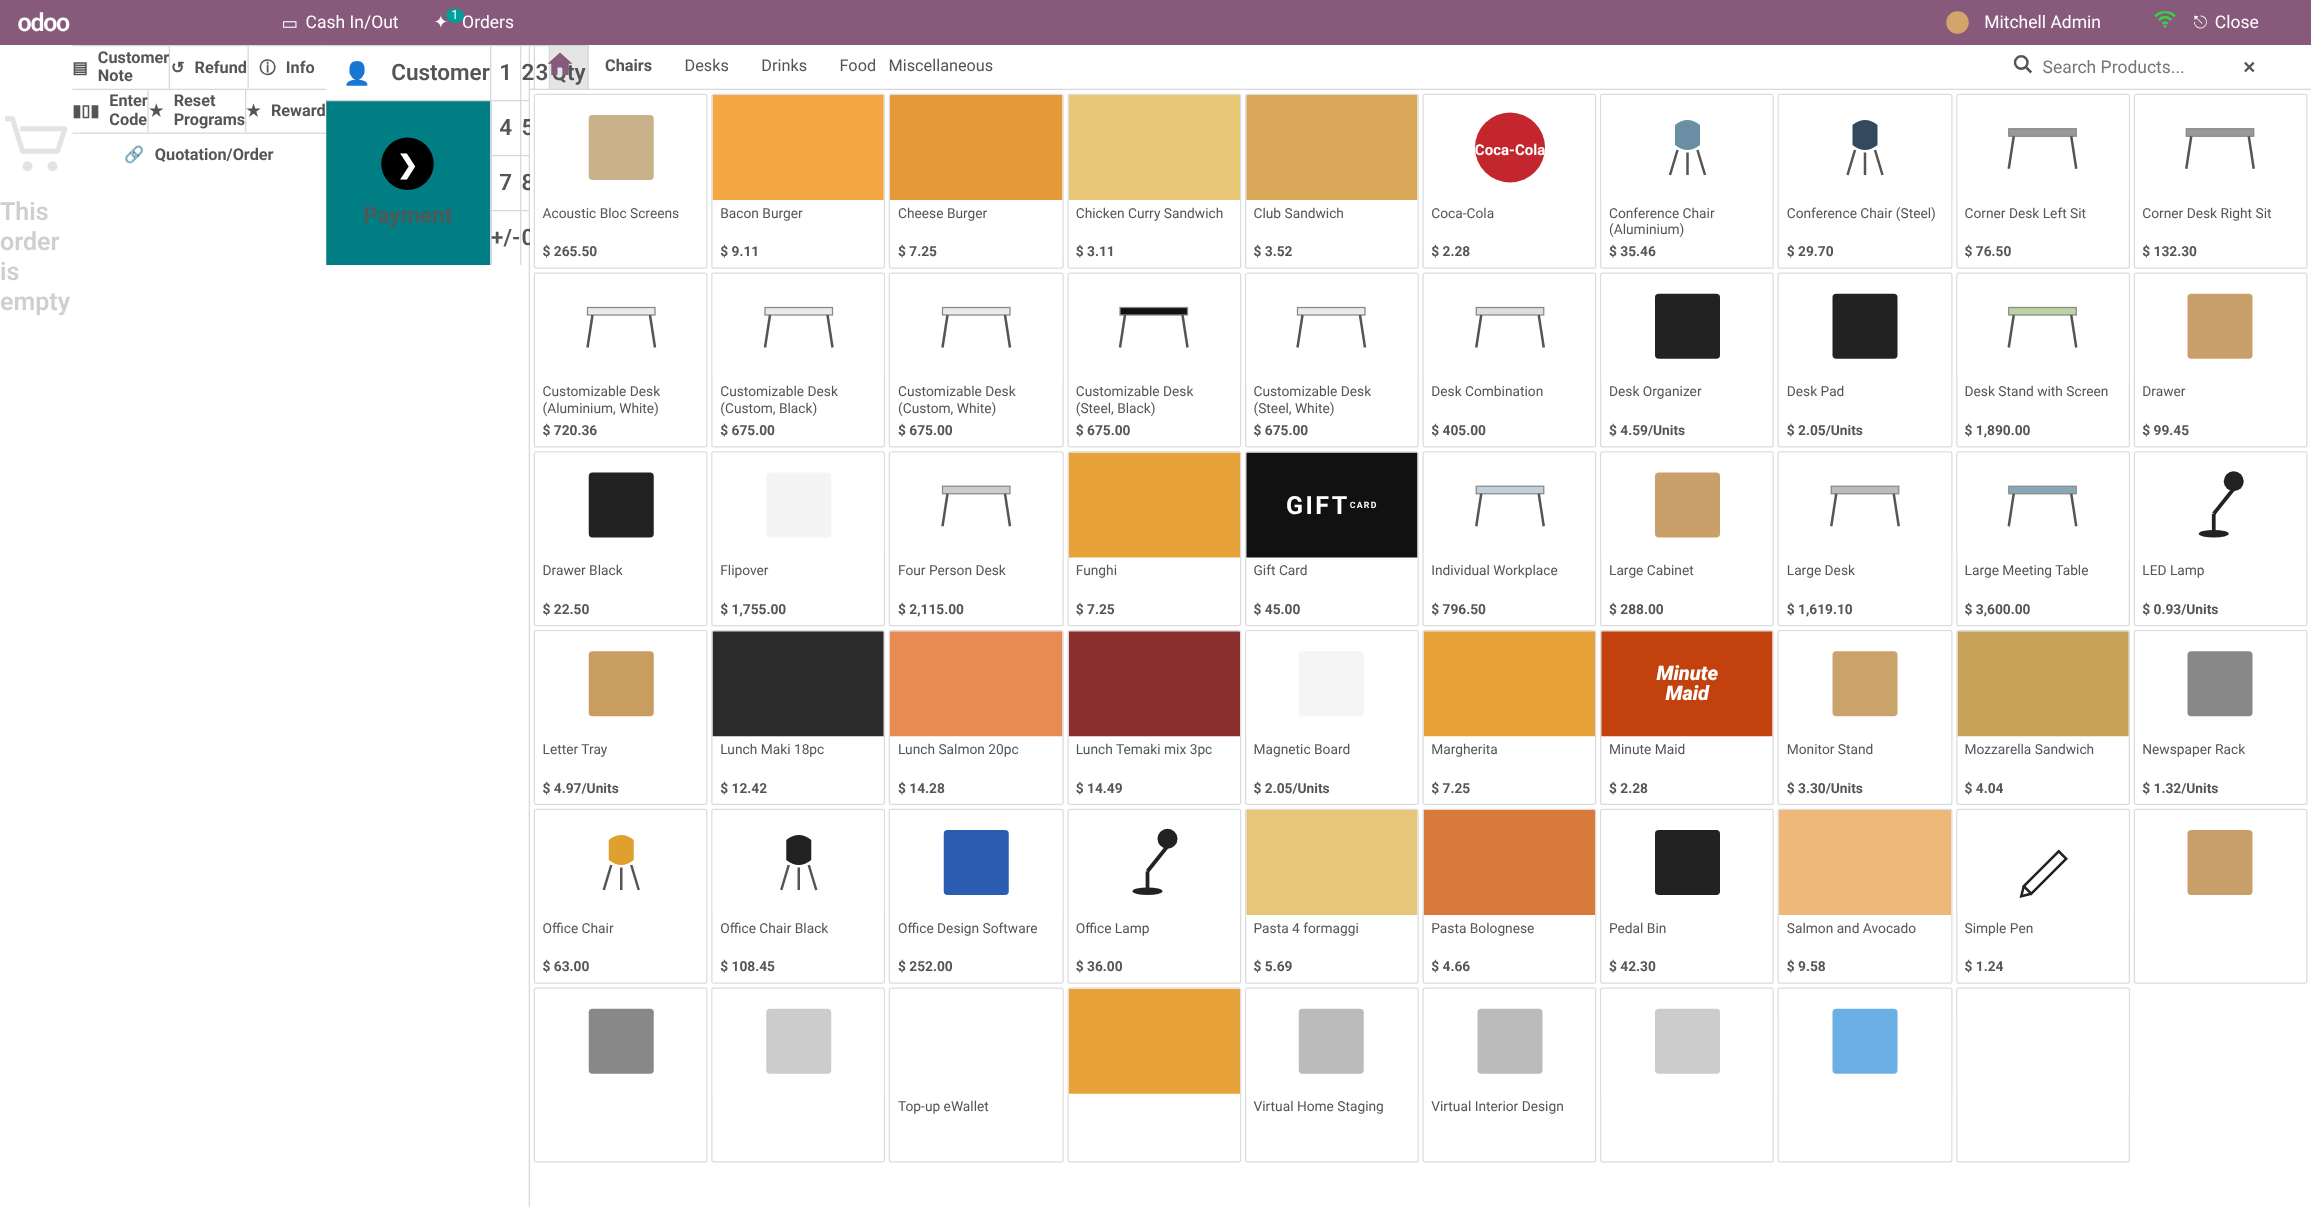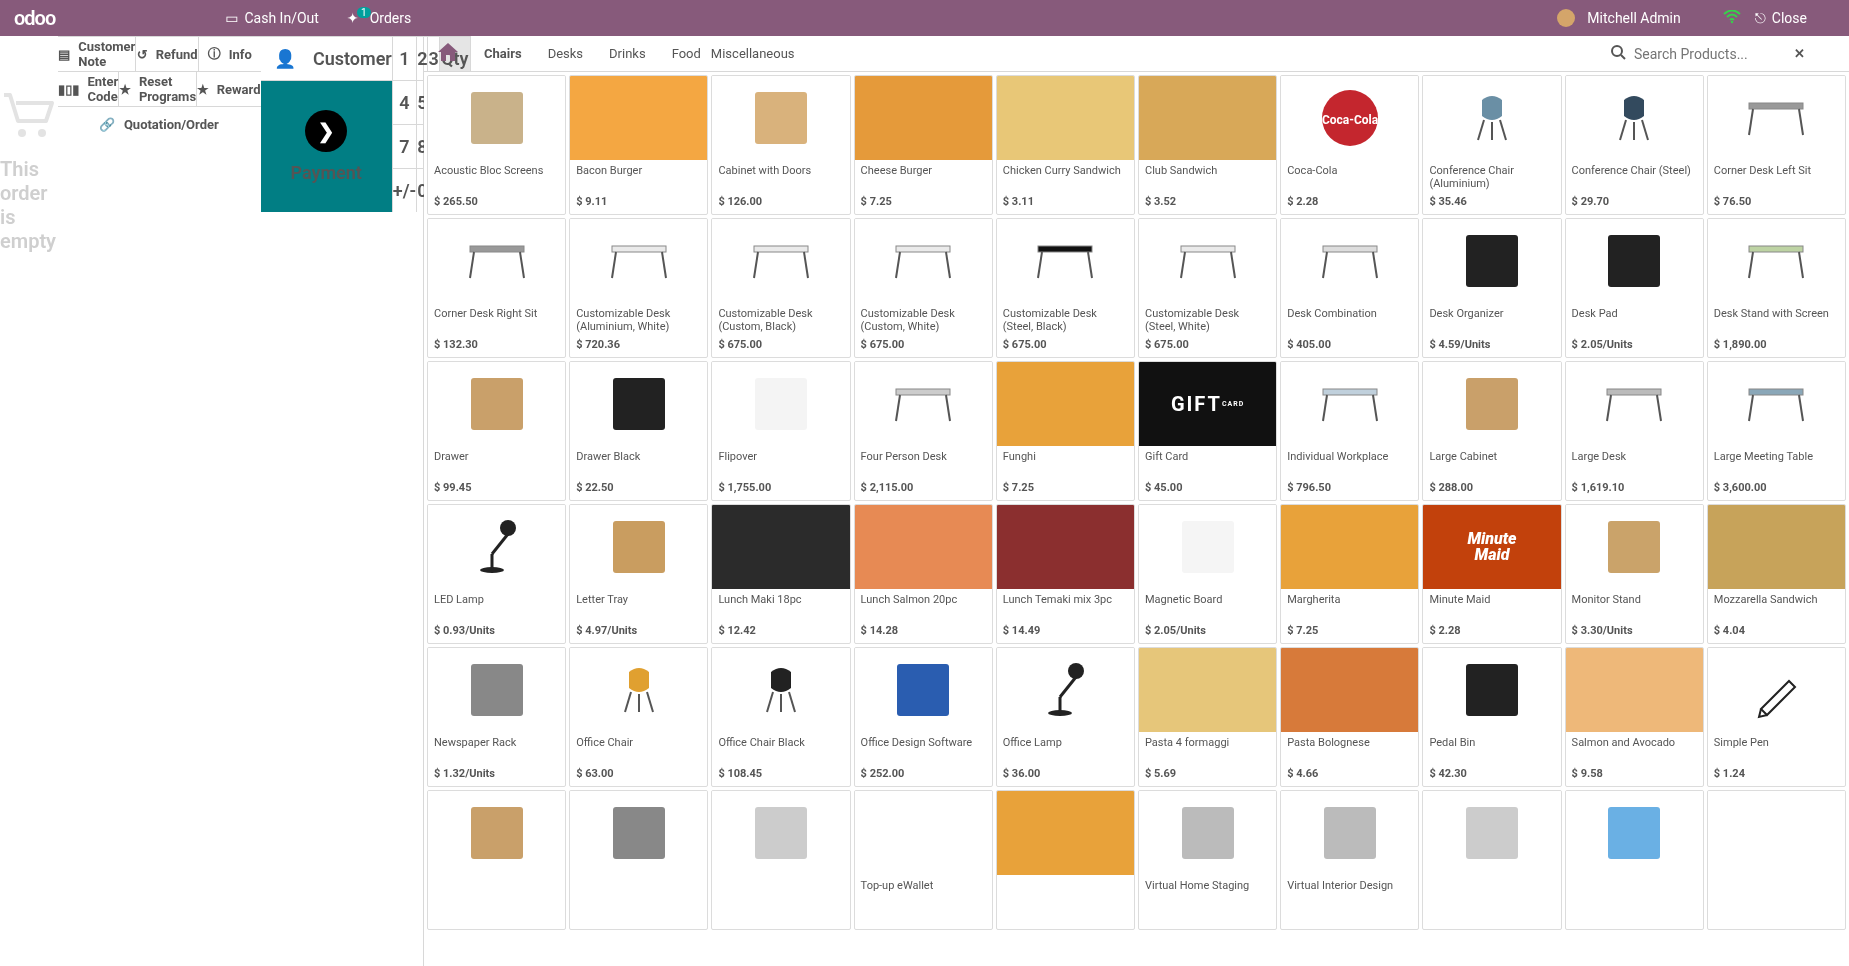--- a/index.html
+++ b/index.html
@@ -192,27 +192,20 @@
           </div>
           <div class="product">
             <div class="p-img">
               <div style="width:100%;height:100%;background:#f4a742"></div>
             </div>
     <div class="p-name">Bacon Burger</div>
     <div class="p-price">$ 9.11</div>
           </div>
           <div class="product">
             <div class="p-img">
-              <div class="img-box" style="background:#d9b27c"></div>
-            </div>
-    <div class="p-name">Cabinet with Doors</div>
-    <div class="p-price">$ 126.00</div>
-          </div>
-          <div class="product">
-            <div class="p-img">
               <div style="width:100%;height:100%;background:#e59a3a"></div>
             </div>
     <div class="p-name">Cheese Burger</div>
     <div class="p-price">$ 7.25</div>
           </div>
           <div class="product">
             <div class="p-img">
               <div style="width:100%;height:100%;background:#e8c777"></div>
             </div>
     <div class="p-name">Chicken Curry Sandwich</div>

